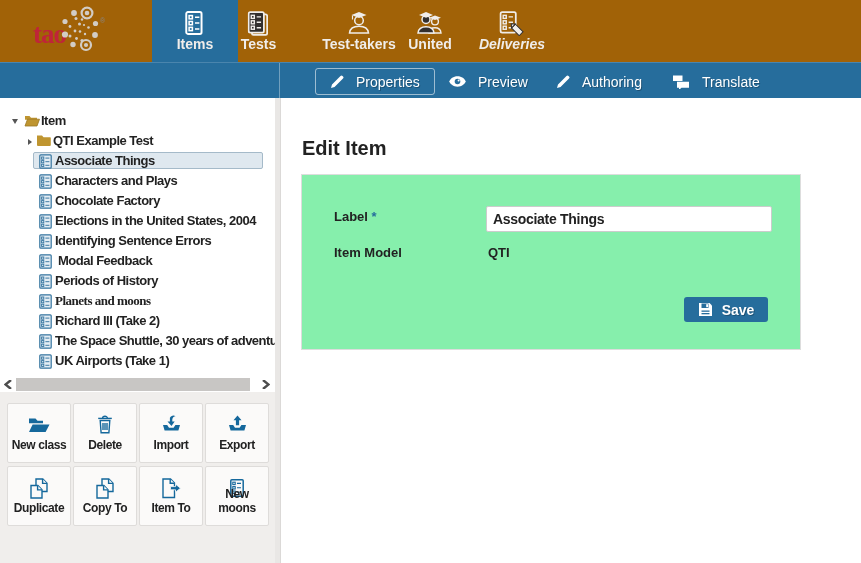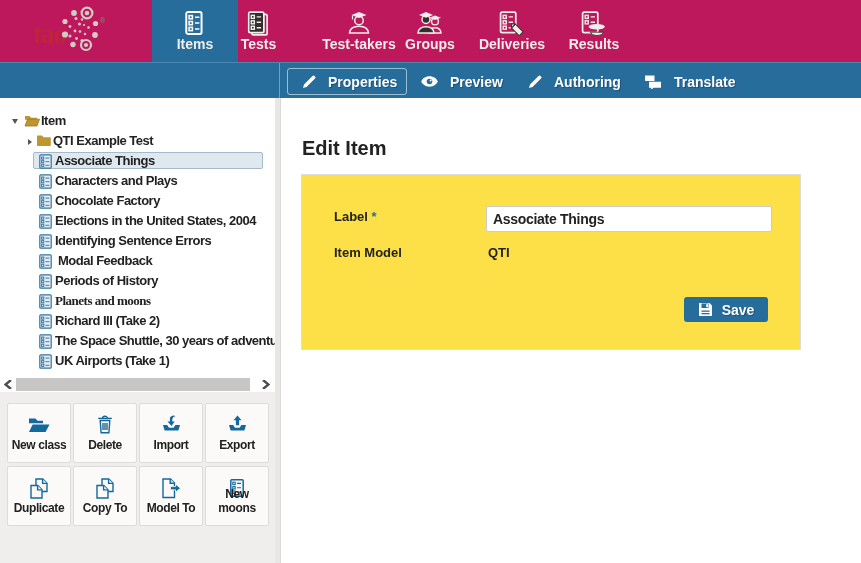--- a/index.html
+++ b/index.html
@@ -1,30 +1,30 @@
 <!DOCTYPE html>
 <html><head>
 <meta charset="utf-8">
 <style>
 * { margin:0; padding:0; box-sizing:border-box; }
 html,body { width:861px; height:563px; overflow:hidden; }
 body { font-family:"Liberation Sans", sans-serif; background:#fff; position:relative; }
 .abs { position:absolute; }
 
 
-#header { position:absolute; left:0; top:0; width:861px; height:62px; background:#be185d; }
+#header { position:absolute; left:0; top:0; width:861px; height:62px; background:#a16207; }
 .tab { position:absolute; top:0; height:62px; text-align:center; color:#f0edea; }
 .tab.active { background:#266d9c;margin-left:19px; }
 .tab .ticon { position:absolute; top:11px; left:50%; transform:translateX(-50%); }
 .tab .tlabel { position:absolute; bottom:10px; width:100%; font-size:14px; font-weight:bold; letter-spacing:0; }
 
 
 #actionbar { position:absolute; left:0; top:62px; width:861px; height:36px; background:#266d9c; color:#fff; border-top:1px solid #4a85ad; }
 #actionbar .sep { position:absolute; left:279px; top:0; width:1px; height:36px; background:rgba(255,255,255,.35); }
-.abtn { position:absolute; top:5px; height:27px; display:flex; align-items:center; color:#fff; font-size:14px; font-weight:bold; text-shadow:1px 1px 0 rgba(0,0,0,.25); }
+.abtn { position:absolute; top:5px; height:27px; display:flex; align-items:center; color:#fff; font-size:14px; font-weight:normal; text-shadow:1px 1px 0 rgba(0,0,0,.25);margin-left:28px; }
 .abtn.boxed { border:1px solid rgba(255,255,255,.55); border-radius:3px; }
 .abtn svg { margin-right:12px; }
 
 
 #sidebar { position:absolute; left:0; top:98px; width:275px; height:465px; background:#fff; }
 #sidediv { position:absolute; left:275px; top:98px; width:6px; height:465px; background:#e9e7e5; border-right:1px solid #dbd9d7; }
 #sidebottom { position:absolute; left:0; top:392px; width:275px; height:171px; background:#f0eeec; }
 
 .trow { position:absolute; height:20px; line-height:20px; font-size:13px; font-weight:bold; letter-spacing:-0.5px; color:#222; white-space:nowrap; }
 .trow svg.fold { position:absolute; top:3px; }
@@ -35,21 +35,21 @@
 #hscroll .thumb { position:absolute; left:16px; top:1px; width:234px; height:13px; background:#c8c6c4; }
 
 
 .sbtn { position:absolute; width:64px; height:60px; background:#fbfaf9; border:1px solid #dedcda; border-radius:2px; text-align:center; }
 .sbtn .bicon { position:absolute; top:9px; left:0; width:100%; }
 .sbtn .blabel { position:absolute; bottom:10px; width:100%; font-size:12px; font-weight:bold; letter-spacing:-0.4px; color:#222; }
 
 
 #content { position:absolute; left:281px; top:98px; width:580px; height:448px; background:#fff; }
 #content h1 { position:absolute; left:21px; top:39px; font-size:20px; color:#222; font-weight:bold; }
-#panel { position:absolute; left:20px; top:76px; width:500px; height:176px; background:#fde047; border:1px solid #ddd; }
+#panel { position:absolute; left:20px; top:76px; width:500px; height:176px; background:#86efac; border:1px solid #ddd; }
 #panel .flabel { position:absolute; left:32px; font-size:13px; font-weight:bold; color:#222; }
 #panel .req { color:#266d9c; }
 #panel input { position:absolute; left:184px; top:31px; width:286px; height:26px; border:1px solid #ccc; border-radius:2px; background:#fff; font-family:"Liberation Sans",sans-serif; font-size:14px; font-weight:bold; letter-spacing:-0.3px; color:#222; padding-left:6px; }
 #savebtn { position:absolute; left:382px; top:122px; width:84px; height:25px; background:#266d9c; border-radius:3px; color:#fff; font-size:14px; font-weight:bold; display:flex; align-items:center; justify-content:center; text-shadow:1px 1px 0 rgba(0,0,0,.25); }
 #savebtn svg { margin-right:9px; }
 </style>
 </head>
 <body>
 
 <div id="header">
@@ -129,53 +129,40 @@
         <circle cx="19" cy="10.5" r="3.4" stroke-width="1.4"></circle>
         <path d="M13 22 C13.3 18.6 15.7 16.8 19 16.8 C22.3 16.8 24.7 18.6 25 22 Z" stroke-width="1.4"></path>
       </g>
       <path d="M19 4.6 L25 6.8 L19 9 L13 6.8 Z" fill="#f0edea"></path>
       <g stroke="#f0edea" fill="#322f2e">
         <circle cx="10" cy="8.5" r="4" stroke-width="1.5"></circle>
         <path d="M2 22 C2.5 17.8 5.8 15.8 10 15.8 C14.2 15.8 17.5 17.8 18 22 Z" stroke-width="1.5"></path>
       </g>
       <path d="M10 1 L17 3.9 L10 6.8 L3 3.9 Z" fill="#f0edea"></path>
     </svg>
-    <div class="tlabel">Groups</div>
-  </div>
-
-  <div class="tab" style="left:470px;width:84px;">
+    <div class="tlabel">United</div>
+  </div>
+
+  <div class="tab" style="left:470px;width:84px;font-style:italic;">
     <svg class="ticon" width="26" height="25" viewBox="0 0 23 23">
       <rect x="1" y="1" width="14" height="19" rx="1.5" fill="none" stroke="#f0edea" stroke-width="1.6"></rect>
       <g stroke="#f0edea" stroke-width="1.3" fill="none">
         <rect x="3.4" y="4" width="2.8" height="2.8"></rect>
         <rect x="3.4" y="9" width="2.8" height="2.8"></rect>
         <rect x="3.4" y="14" width="2.8" height="2.8"></rect>
         <path d="M8.4 5.4h4M8.4 10.4h4M8.4 15.4h4"></path>
       </g>
       <g transform="rotate(45 16 17)">
         <rect x="11.5" y="14.5" width="10" height="5" fill="#f0edea" stroke="#322f2e" stroke-width="0.9"></rect>
         <path d="M11.5 14.5 l-2.8 2.5 2.8 2.5z" fill="#f0edea" stroke="#322f2e" stroke-width="0.9"></path>
       </g>
     </svg>
     <div class="tlabel">Deliveries</div>
   </div>
 
-  <div class="tab" style="left:554px;width:80px;">
-    <svg class="ticon" width="26" height="25" viewBox="0 0 23 23">
-      <rect x="1" y="1" width="14" height="19" rx="1.5" fill="none" stroke="#f0edea" stroke-width="1.6"></rect>
-      <g stroke="#f0edea" stroke-width="1.3" fill="none">
-        <rect x="3.4" y="4" width="2.8" height="2.8"></rect>
-        <rect x="3.4" y="9" width="2.8" height="2.8"></rect>
-        <path d="M8.4 5.4h4M8.4 10.4h4"></path>
-      </g>
-      <ellipse cx="14" cy="14.5" rx="7.5" ry="2.6" fill="#f0edea"></ellipse>
-      <path d="M8 19.5 a6.5 4.5 0 0 0 12.4 0z" fill="#f0edea" stroke="#322f2e" stroke-width="0.8"></path>
-    </svg>
-    <div class="tlabel">Results</div>
-  </div>
 </div>
 
 <div id="actionbar">
   <div class="sep"></div>
   <div class="abtn boxed" style="left:287px;width:120px;padding-left:14px;">
     <svg width="14" height="14" viewBox="0 0 14 14">
         <path d="M1 13 L2 9.5 L10.5 1 a1.4 1.4 0 0 1 2 0 l0.5 0.5 a1.4 1.4 0 0 1 0 2 L4.5 12 Z" fill="#fff"></path>
       </svg>
     Properties
   </div>
@@ -428,21 +415,21 @@
   <div class="blabel">Copy To</div>
 </div>
 <div class="sbtn" style="left:139px;top:466px;">
   <div class="bicon" style="top:11px;"><svg width="20" height="21" viewBox="0 0 20 21">
     <g fill="#fbfaf9" stroke="#15689c" stroke-width="1.4">
       <path d="M2 1 h7.5 l4 4 V19.5 H2 Z"></path>
       <path d="M9.2 1 v4.2 H13.5"></path>
     </g>
     <path d="M9.5 8.6 h5 V6.2 l5 4 -5 4 V11.8 h-5 Z" fill="#15689c" stroke="#fbfaf9" stroke-width="0.8"></path>
   </svg></div>
-  <div class="blabel">Model To</div>
+  <div class="blabel">Item To</div>
 </div>
 <div class="sbtn" style="left:205px;top:466px;">
   <div class="bicon" style="top:12px;"><svg width="14" height="18" viewBox="0 0 14 18">
     <rect x="0.8" y="0.8" width="12.4" height="16.4" rx="1" fill="none" stroke="#15689c" stroke-width="1.5"></rect>
     <g stroke="#15689c" stroke-width="1.1" fill="none">
       <rect x="2.8" y="3.2" width="2.4" height="2.4"></rect>
       <rect x="2.8" y="7.6" width="2.4" height="2.4"></rect>
       <rect x="2.8" y="12" width="2.4" height="2.4"></rect>
       <path d="M7 4.4h4M7 8.8h4M7 13.2h4"></path>
     </g>

